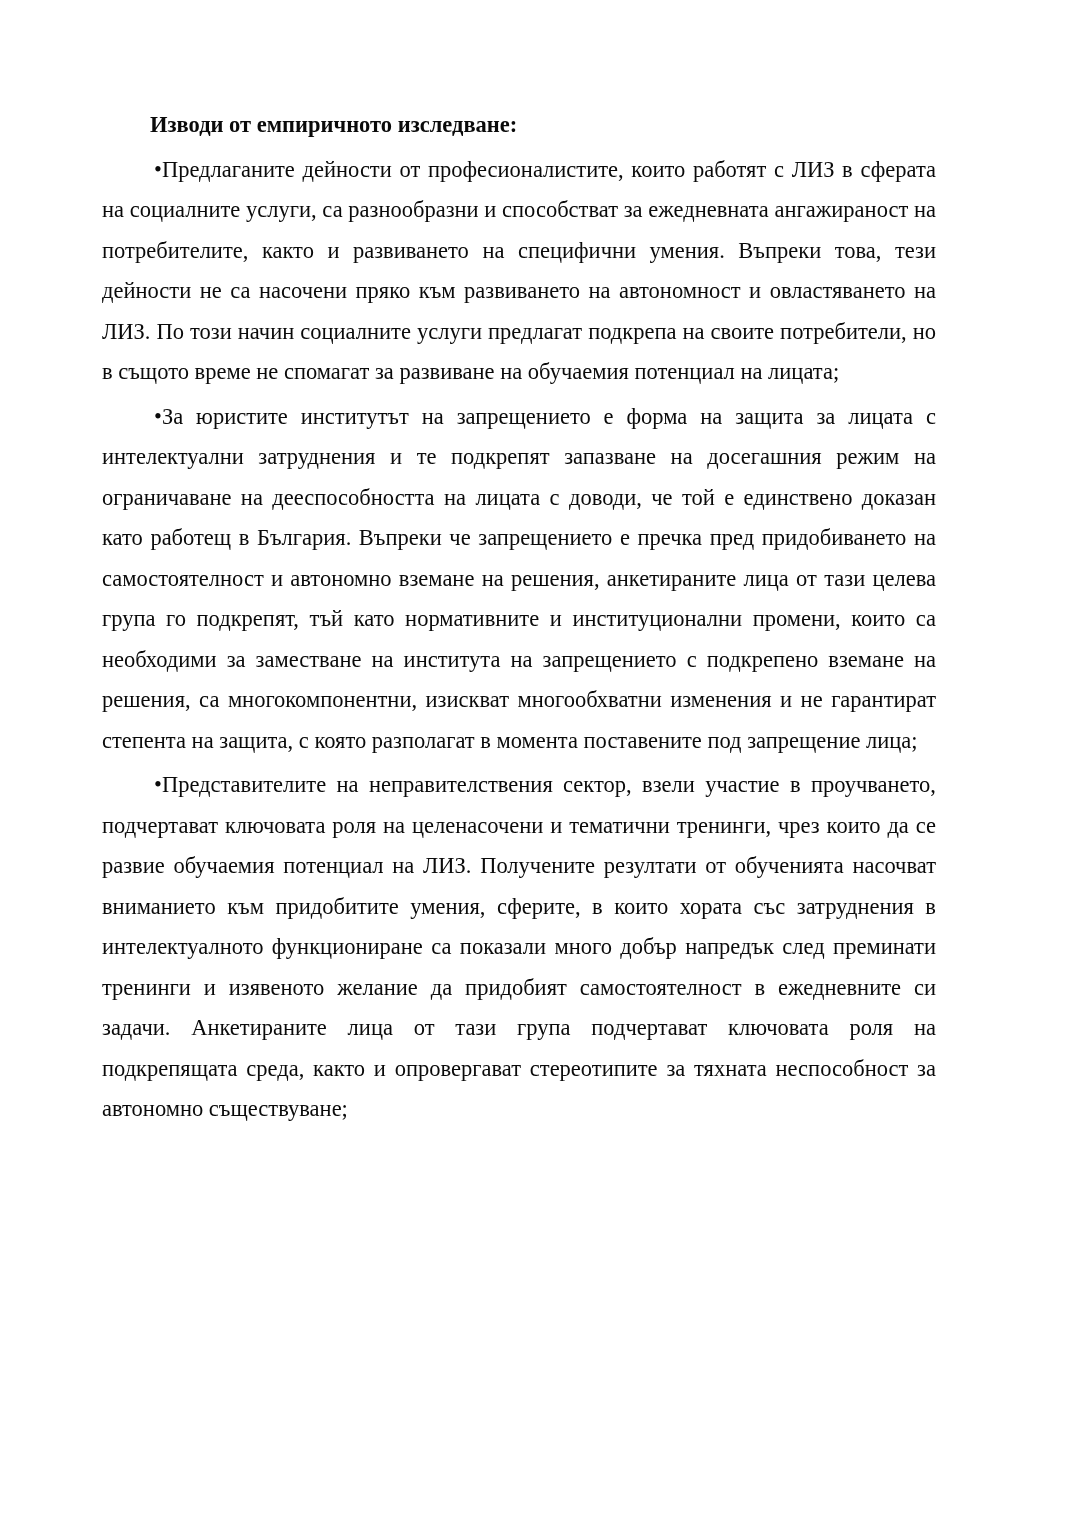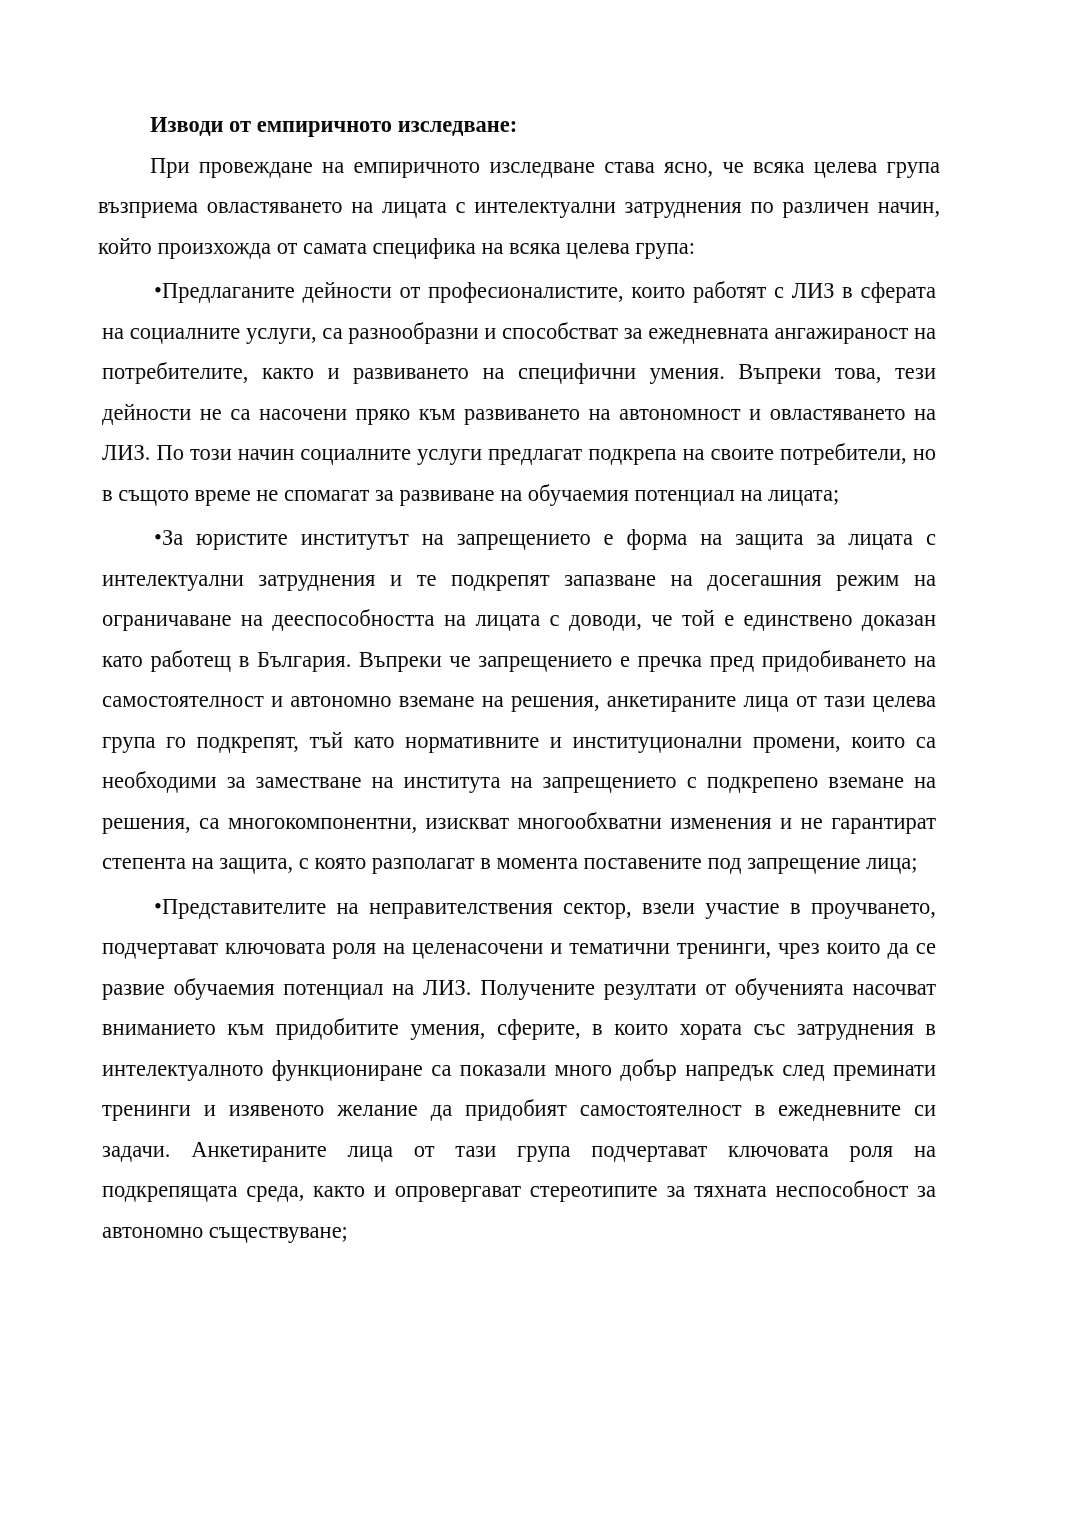--- a/index.html
+++ b/index.html
@@ -52,21 +52,20 @@
   }
 </style>
 </head>
 <body>
 
 <div class="page">
   <div class="doc-body">
 
     <p class="heading">Изводи от емпиричното изследване:</p>
 
-    <p class="para">При провеждане на емпиричното изследване става ясно, че всяка целева група възприема овластяването на лицата с интелектуални затруднения по различен начин, който произхожда от самата специфика на всяка целева група:</p>
 
     <p class="bullet"><span class="bullet-glyph">•</span><span>Предлаганите дейности от професионалистите, които работят с ЛИЗ в сферата на социалните услуги, са разнообразни и способстват за ежедневната ангажираност на потребителите, както и развиването на специфични умения. Въпреки това, тези дейности не са насочени пряко към развиването на автономност и овластяването на ЛИЗ. По този начин социалните услуги предлагат подкрепа на своите потребители, но в същото време не спомагат за развиване на обучаемия потенциал на лицата;</span></p>
 
     <p class="bullet"><span class="bullet-glyph">•</span><span>За юристите институтът на запрещението е форма на защита за лицата с интелектуални затруднения и те подкрепят запазване на досегашния режим на ограничаване на дееспособността на лицата с доводи, че той е единствено доказан като работещ в България. Въпреки че запрещението е пречка пред придобиването на самостоятелност и автономно вземане на решения, анкетираните лица от тази целева група го подкрепят, тъй като нормативните и институционални промени, които са необходими за заместване на института на запрещението с подкрепено вземане на решения, са многокомпонентни, изискват многообхватни изменения и не гарантират степента на защита, с която разполагат в момента поставените под запрещение лица;</span></p>
 
     <p class="bullet"><span class="bullet-glyph">•</span><span>Представителите на неправителствения сектор, взели участие в проучването, подчертават ключовата роля на целенасочени и тематични тренинги, чрез които да се развие обучаемия потенциал на ЛИЗ. Получените резултати от обученията насочват вниманието към придобитите умения, сферите, в които хората със затруднения в интелектуалното функциониране са показали много добър напредък след преминати тренинги и изявеното желание да придобият самостоятелност в ежедневните си задачи. Анкетираните лица от тази група подчертават ключовата роля на подкрепящата среда, както и опровергават стереотипите за тяхната неспособност за автономно съществуване;</span></p>
 
   </div>
 
   <div class="page-number">30</div>

